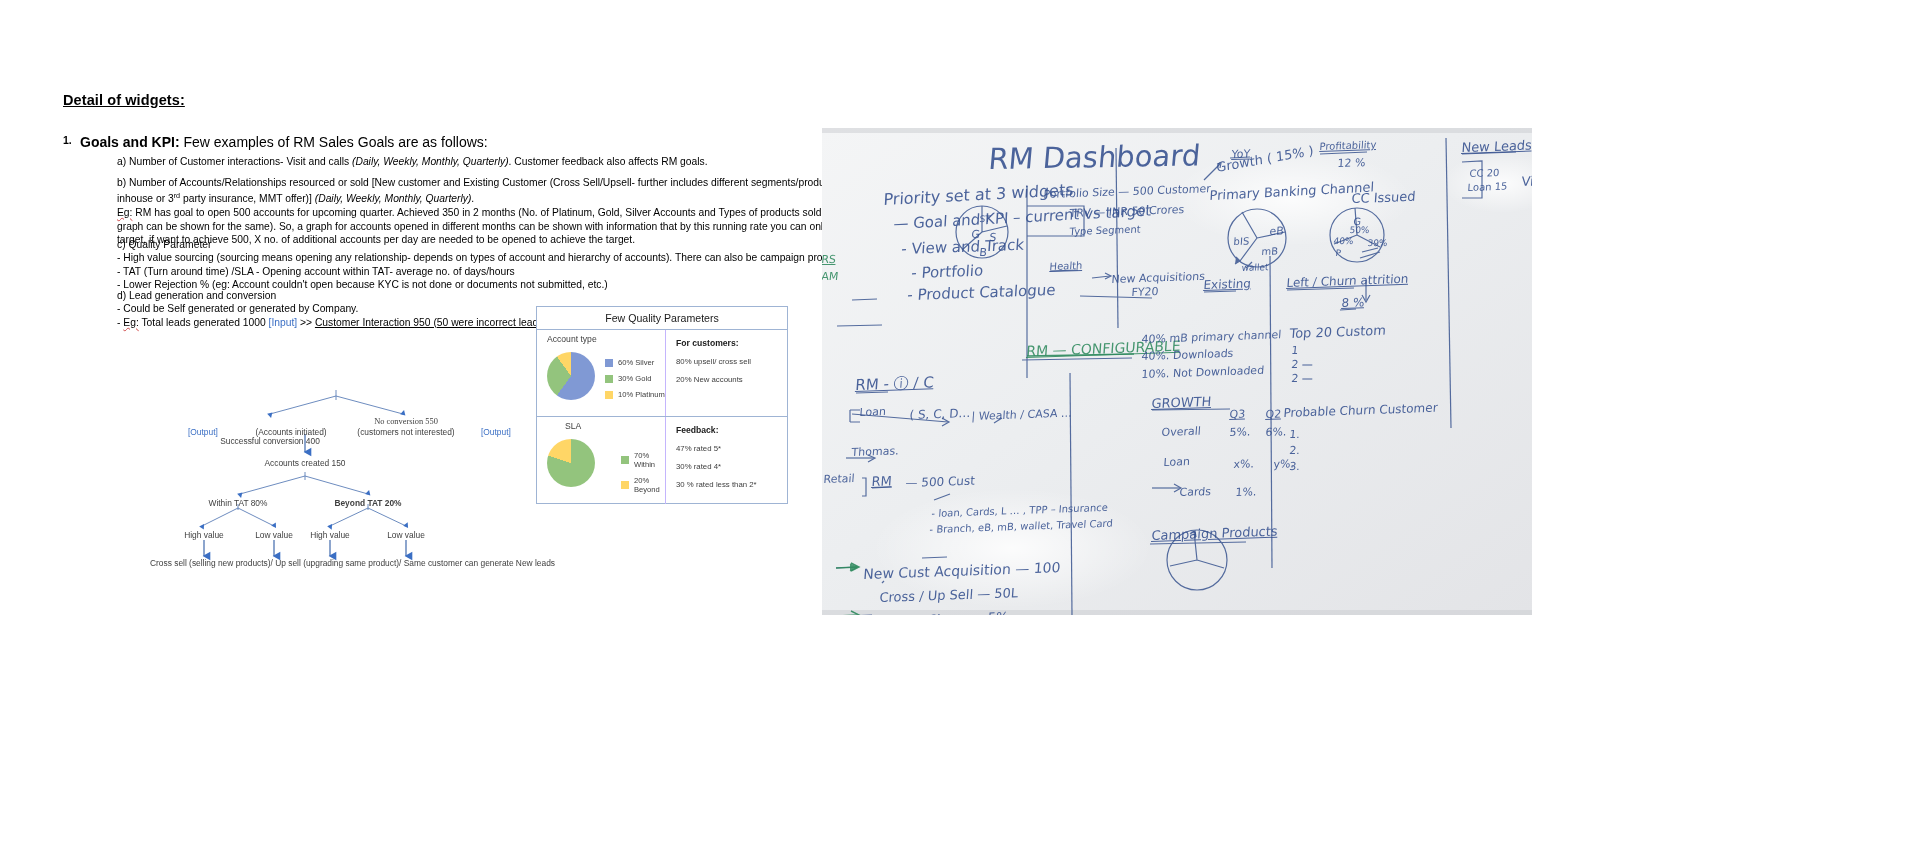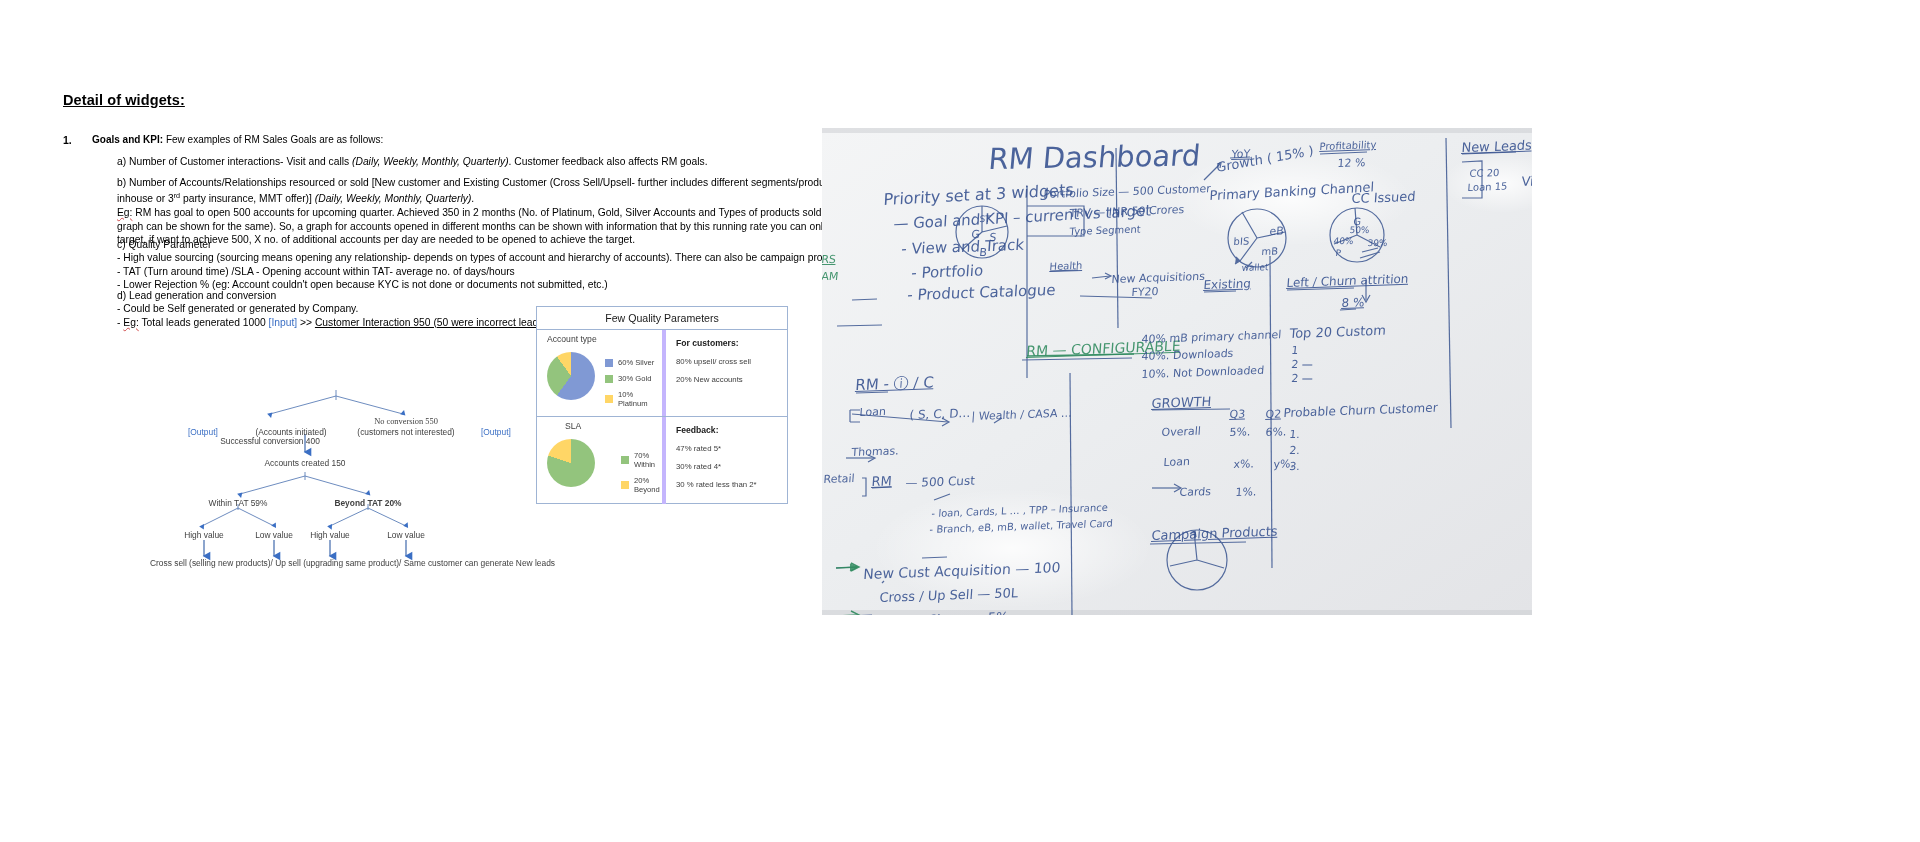--- a/index.html
+++ b/index.html
@@ -19,22 +19,22 @@
     position:absolute; left:63px; top:92px;
     font-size:14.5px; font-weight:bold; color:#000;
     text-decoration: underline; letter-spacing:0.1px;
   }
 
   .num-marker {
     position:absolute; left:63px; top:134px;
     font-size:10.5px; font-weight:bold; color:#000;
   }
   .sec-head {
-    position:absolute; left:92px; top:134px;
-    font-size:10px; color:#000; white-space:nowrap;
+    position:absolute; left:80px; top:134px;
+    font-size:14px; color:#000; white-space:nowrap;
   }
   .sec-head b { font-weight:bold; }
 
   .para { position:absolute; font-size:10.3px; color:#000; line-height:13.4px; }
   .para i { font-style: italic; }
   .sup { font-size:7.2px; vertical-align:super; }
   .squig { text-decoration: underline; text-decoration-style: wavy;
            text-decoration-color:#d04a4a; text-decoration-thickness:1px; }
   .blue { color:#3b6fc4; }
   .uline { text-decoration: underline; }
@@ -50,21 +50,21 @@
   .qpanel {
     position:absolute; left:536px; top:306px; width:252px; height:198px;
     border:1px solid #9fb4d4; background:#fff;
   }
   .qp-title {
     height:23px; line-height:23px; text-align:center;
     font-size:10.6px; color:#1a1a1a; border-bottom:1px solid #9fb4d4;
   }
   .qp-row { display:flex; height:87px; }
   .qp-row.first { border-bottom:1px solid #9fb4d4; }
-  .qp-left { width:129px; border-right:4px solid #c4b5fd; position:relative; padding:6px 0 0 0; }
+  .qp-left { width:129px; border-right:1px solid #c4b5fd; position:relative; padding:6px 0 0 0; }
   .qp-right { flex:1; position:relative; padding:8px 0 0 10px; }
   .qp-cap { position:absolute; font-size:8.6px; color:#404040; }
   .pie { position:absolute; width:48px; height:48px; border-radius:50%; }
   .legend { position:absolute; font-size:7.6px; color:#404040; }
   .legend .li { display:flex; align-items:center; margin-bottom:7px; }
   .sw { width:8px; height:8px; margin-right:5px; flex:0 0 8px; }
   .qp-h { font-size:8.6px; font-weight:bold; color:#202020; margin-bottom:9px; }
   .qp-l { font-size:7.8px; color:#404040; margin-bottom:9px; }
 
   
@@ -144,21 +144,21 @@
         </g>
       </svg>
 
       <div class="fl" style="left:55px; top:16px; width:130px;margin-top:30px;">Successful conversion 400</div>
       <div class="fl" style="left:96px; top:37px; width:90px;">(Accounts initiated)</div>
       <div class="fl blu" style="left:38px; top:37px;">[Output]</div>
       <div class="fl" style="left:200px; top:26px; width:112px;font-family:Liberation Serif, serif;">No conversion 550</div>
       <div class="fl" style="left:181px; top:37px; width:150px;">(customers not interested)</div>
       <div class="fl blu" style="left:331px; top:37px;">[Output]</div>
       <div class="fl" style="left:98px; top:68px; width:114px;">Accounts created 150</div>
-      <div class="fl" style="left:50px; top:108px; width:76px;">Within TAT 59%</div>
+      <div class="fl" style="left:50px; top:108px; width:76px;">Within TAT 80%</div>
       <div class="fl" style="left:180px; top:108px; width:76px;font-weight:bold;">Beyond TAT 20%</div>
       <div class="fl" style="left:24px; top:140px; width:60px;">High value</div>
       <div class="fl" style="left:94px; top:140px; width:60px;">Low value</div>
       <div class="fl" style="left:150px; top:140px; width:60px;">High value</div>
       <div class="fl" style="left:226px; top:140px; width:60px;">Low value</div>
       <div class="fl" style="left:0px; top:168px; width:360px;">Cross sell (selling new products)/ Up sell (upgrading same product)/ Same customer can generate New leads</div>
     </div>
 
     <div class="qpanel">
       <div class="qp-title">Few Quality Parameters</div>

